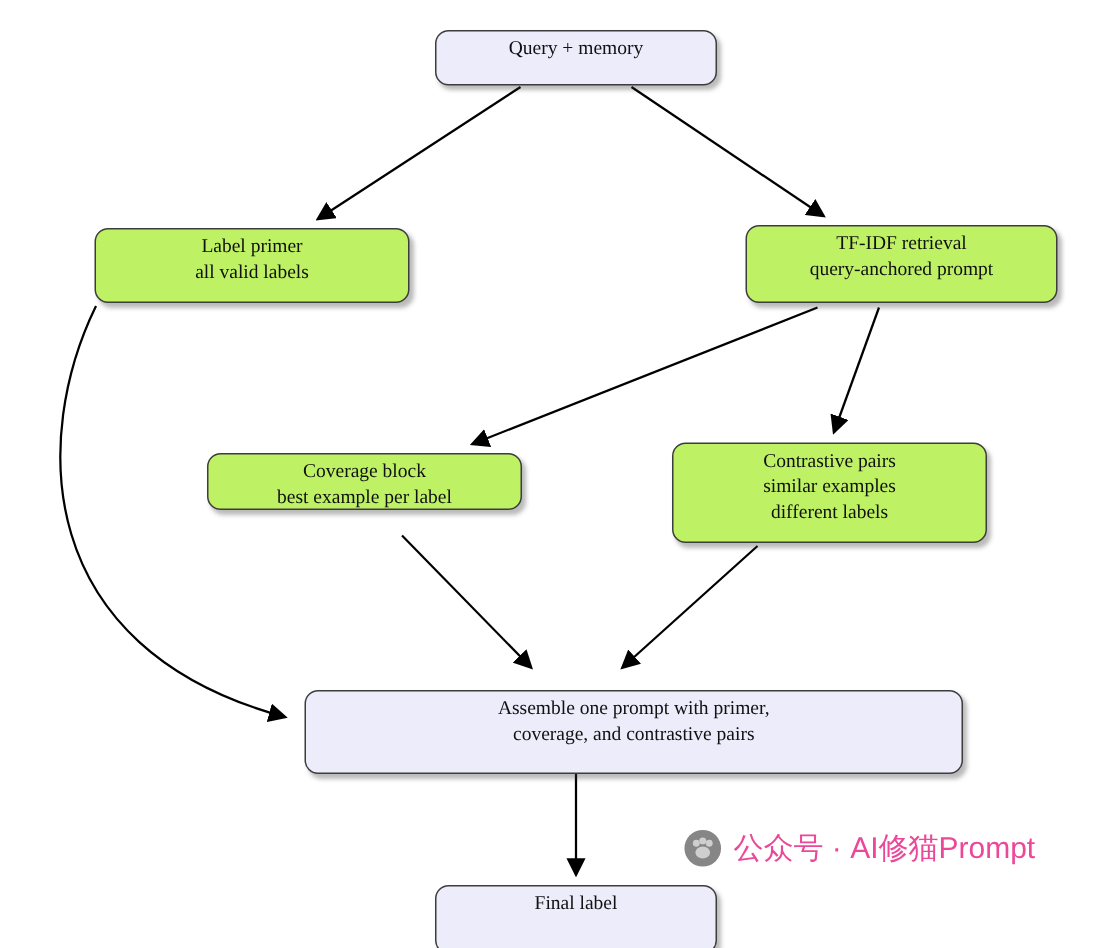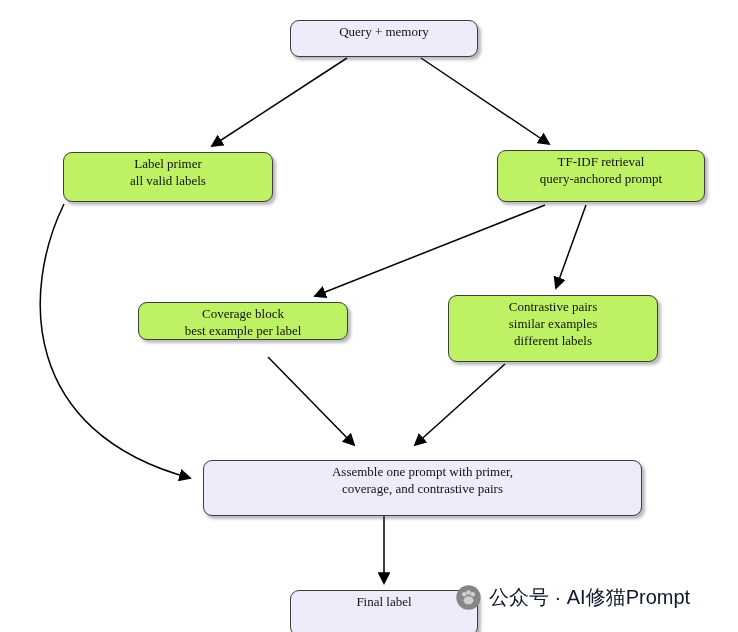--- a/index.html
+++ b/index.html
@@ -46,27 +46,27 @@
   #node-primer      { left: 63px;  top: 152px; width: 210px; height: 50px; }
   #node-tfidf       { left: 497px; top: 150px; width: 208px; height: 52px; }
   #node-coverage    { left: 138px; top: 302px; width: 210px; height: 38px; }
   #node-contrastive { left: 420px; top: 295px; width: 210px; height: 67px; margin-left: 28px; }
   #node-assemble    { left: 203px; top: 460px; width: 439px; height: 56px; }
   #node-final       { left: 290px; top: 590px; width: 188px; height: 46px; }
 
   .watermark {
     position: absolute;
     left: 455px;
-    top: 584px;
+    top: 552px;
     display: flex;
     align-items: center;
     gap: 7px;
     font-family: "Liberation Sans", "DejaVu Sans", sans-serif;
     font-size: 20px;
-    color: #0f172a;
+    color: #ec4899;
     z-index: 5;
   }
   .wm-icon { display: inline-flex; }
 </style>
 </head>
 <body>
 
 <div class="canvas">
 
   <svg class="edges" viewBox="0 0 738 632" xmlns="http://www.w3.org/2000/svg">

